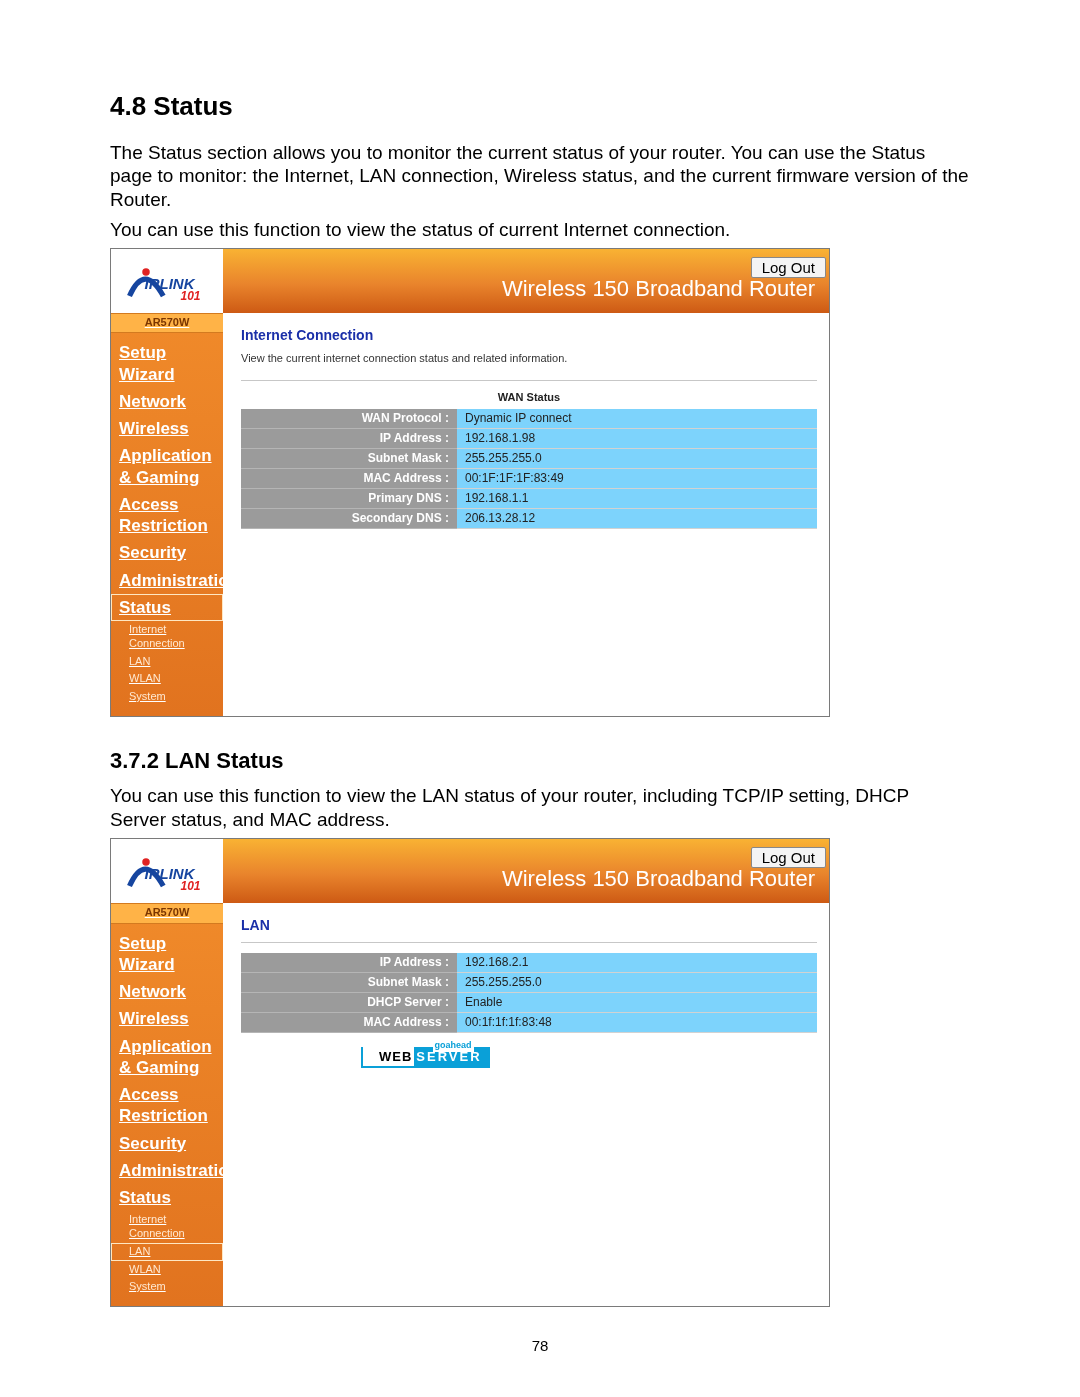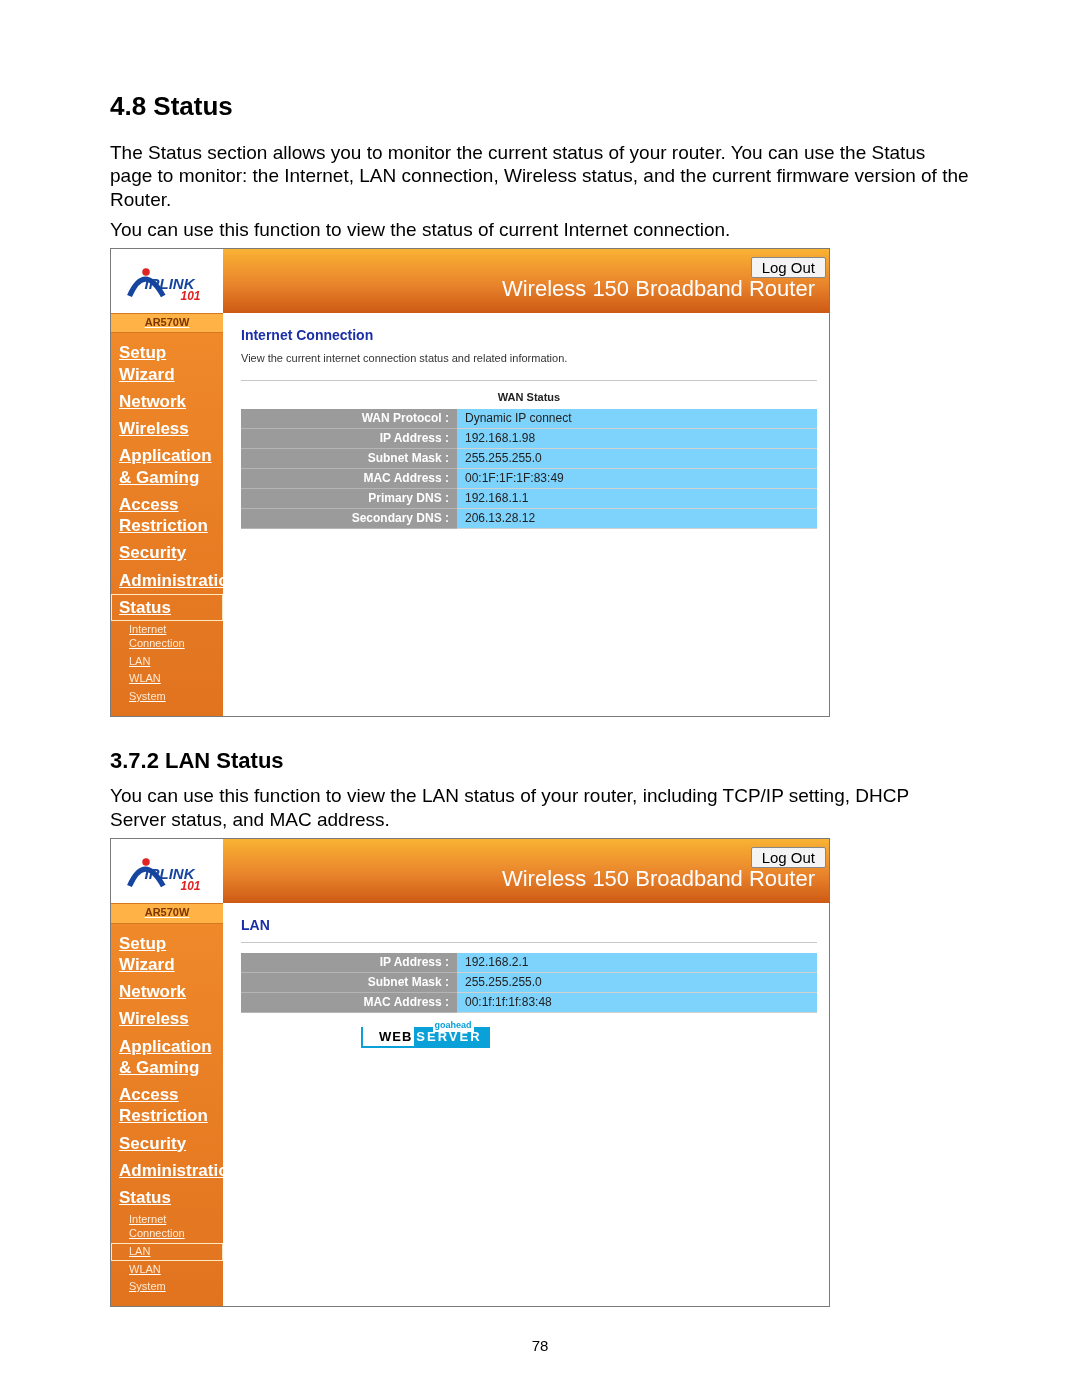--- a/index.html
+++ b/index.html
@@ -319,20 +319,24 @@
           <tbody>
               <tr>
                 <td class="k">IP Address :</td>
                 <td class="v">192.168.2.1</td>
               </tr>
           <tr>
                 <td class="k">Subnet Mask :</td>
                 <td class="v">255.255.255.0</td>
               </tr>
           <tr>
+                <td class="k">DHCP Server :</td>
+                <td class="v">Enable</td>
+              </tr>
+          <tr>
                 <td class="k">MAC Address :</td>
                 <td class="v">00:1f:1f:1f:83:48</td>
               </tr>
         </tbody>
           </table>
         <span class="webserver-badge"><span class="w1">WEB</span><span class="w2">SERVER</span></span>
       </div>
     </div>
   </div>
 

